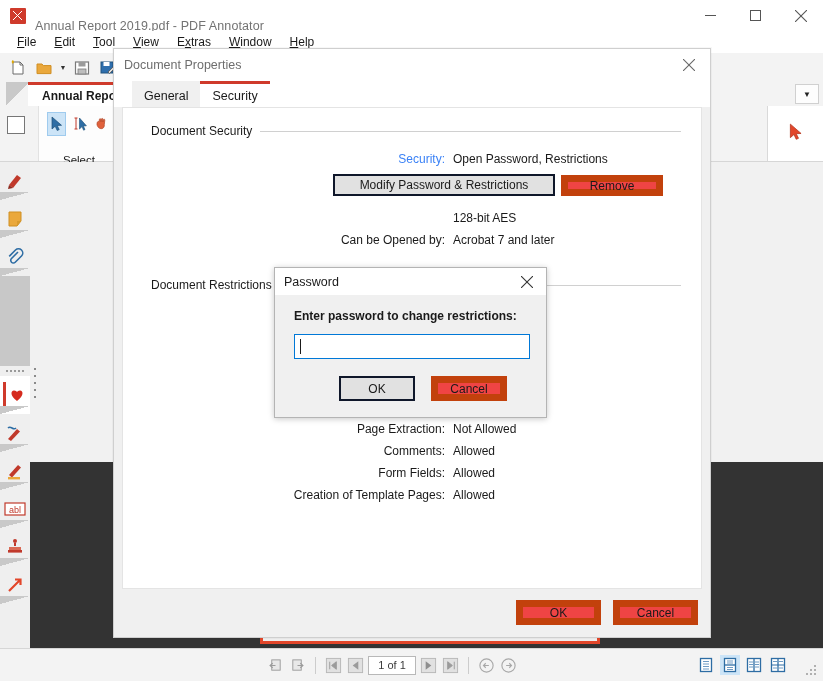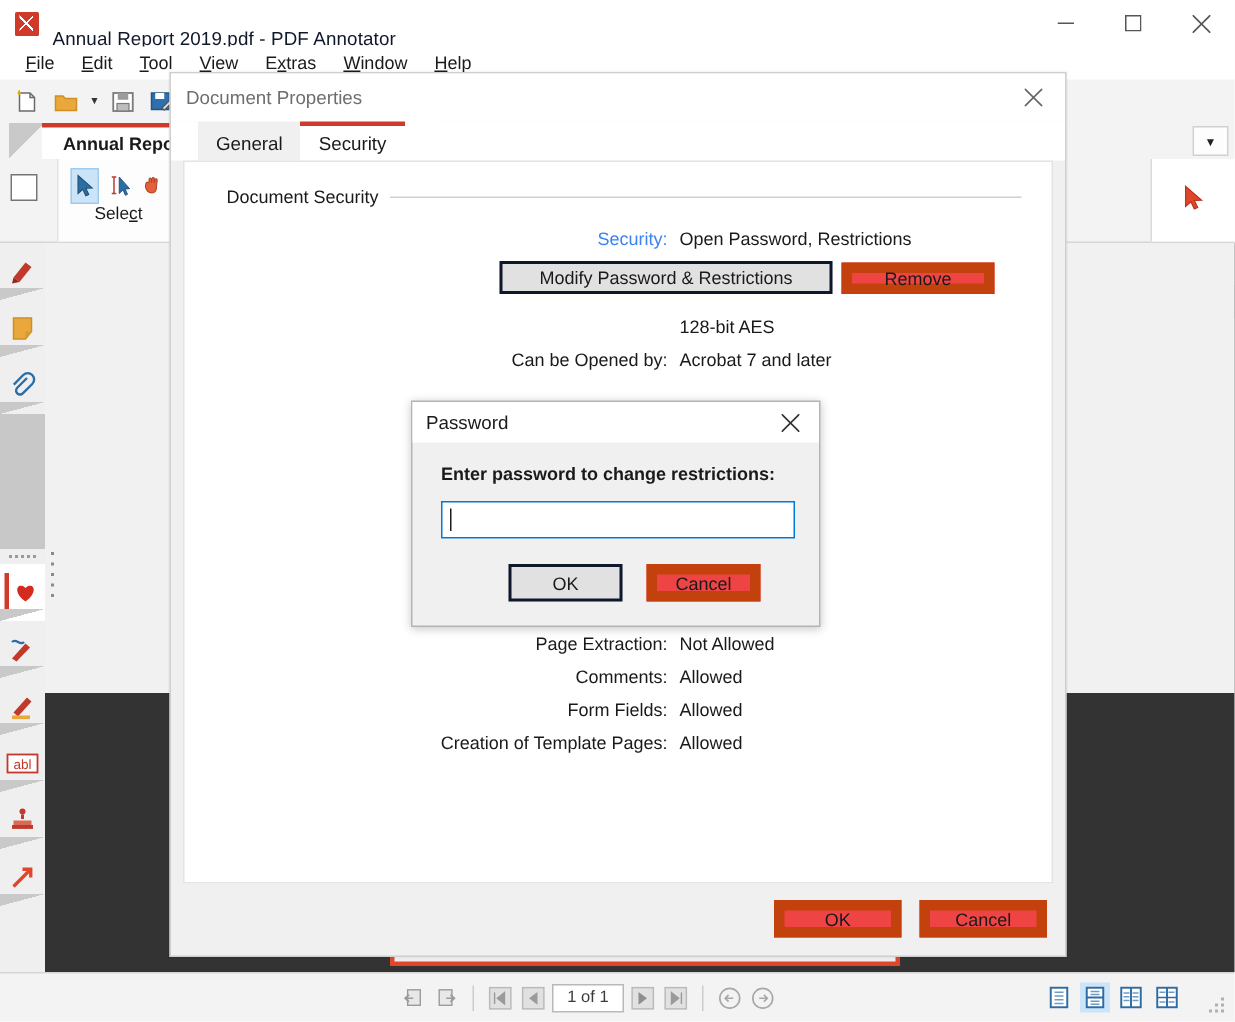--- a/index.html
+++ b/index.html
@@ -26,21 +26,21 @@
   .title-icon {
     width:16px; height:16px; margin-left:10px; margin-right:9px;
     background:#cf3a2b; border-radius:1px; position:relative; flex:none;
   }
   .title-icon:after{
     content:""; position:absolute; left:3px; top:2px; width:9px; height:11px;
     background:
       linear-gradient(135deg, transparent 46%, #fff 46%, #fff 54%, transparent 54%),
       linear-gradient(45deg, transparent 46%, #fff 46%, #fff 54%, transparent 54%);
   }
-  .title-text { font-size:12.5px; color:#0f172a; letter-spacing:.1px;margin-top:20px; }
+  .title-text { font-size:12.5px; color:#737373; letter-spacing:.1px;margin-top:20px; }
 
   .wincontrols { position:absolute; right:0; top:0; height:31px; display:flex; }
   .wc { width:45px; height:31px; display:flex; align-items:center; justify-content:center; }
   .wc svg { display:block; }
 
   .menubar {
     position:absolute; left:0; top:31px; width:823px; height:22px;
     background:#ffffff; display:flex; align-items:center; padding-left:8px;
   }
   .menuitem { padding:3px 9px; font-size:12px; color:#1a1a1a; }
@@ -79,21 +79,21 @@
     position:absolute; left:7px; top:10px; width:18px; height:18px;
     border:1px solid #767676; background:#fff;
   }
   .rib-group {
     position:absolute; top:0; height:55px; background:#fdfdfd;
     border-left:1px solid #e2e2e2; border-right:1px solid #e2e2e2;
   }
   .rib-icons { display:flex; align-items:center; gap:4px; padding:6px 8px 0 8px; }
   .rib-ico { width:26px; height:24px; display:flex; align-items:center; justify-content:center; }
   .rib-ico.sel { background:#cce4f7; border:1px solid #9fcbee; }
-  .rib-label { text-align:center; font-size:11.5px; color:#1a1a1a; margin-top:1px; }
+  .rib-label { text-align:center; font-size:11.5px; color:#1a1a1a; margin-top:18px; }
   .rib-label u { text-decoration:underline; }
 
   .rib-right-group {
     position:absolute; right:0; top:0; width:56px; height:55px;
     background:#ffffff; border-left:1px solid #d9d9d9;
     display:flex; align-items:center; justify-content:center;
   }
   .rib-dd {
     position:absolute; right:4px; top:-22px; width:24px; height:20px;
     background:#fdfdfd; border:1px solid #d0d0d0;
@@ -579,20 +579,26 @@
         <span>128-bit AES</span>
       </div>
 
       <div class="frow" style="left:0; top:125px; width:322px; justify-content:flex-end;padding-left:23px;">
         <span>Can be Opened by:</span>
       </div>
       <div class="frow" style="left:330px; top:125px;">
         <span>Acrobat 7 and later</span>
       </div>
 
+      <div class="group" style="left:28px; top:170px; right:20px;">
+        <div class="group-head">
+          <span>Document Restrictions</span>
+          <span class="group-rule"></span>
+        </div>
+      </div>
 
       <div class="frow" style="left:0; top:226px; width:322px; justify-content:flex-end;">
         <span>Printing:</span>
       </div>
       <div class="frow" style="left:0; top:248px; width:322px; justify-content:flex-end;">
         <span>Document Assembly:</span>
       </div>
       <div class="frow" style="left:0; top:270px; width:322px; justify-content:flex-end;">
         <span>Content Copying:</span>
       </div>

